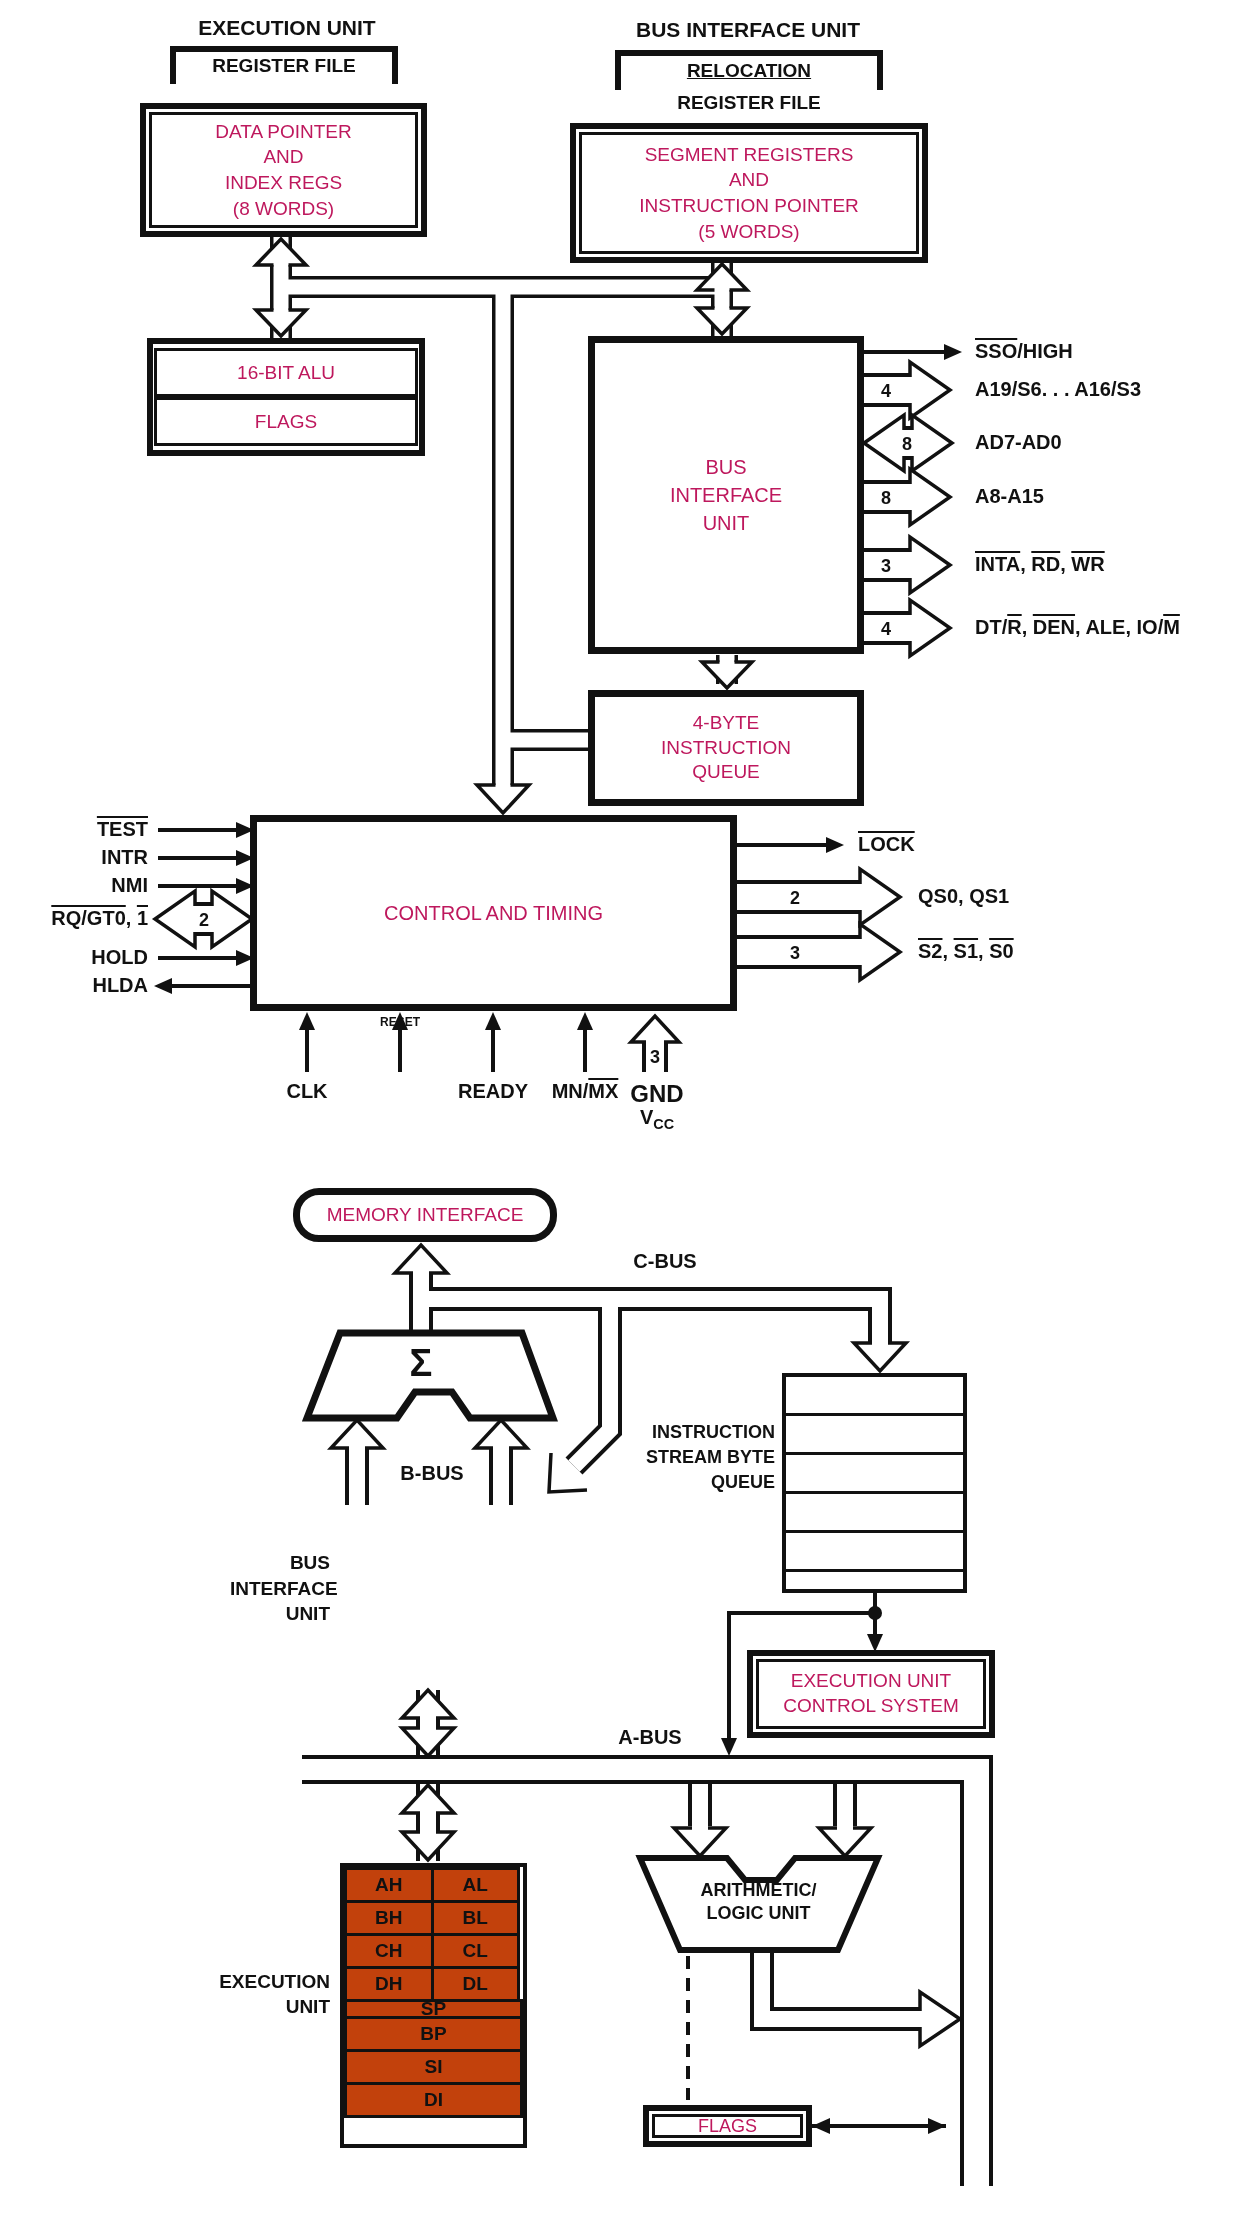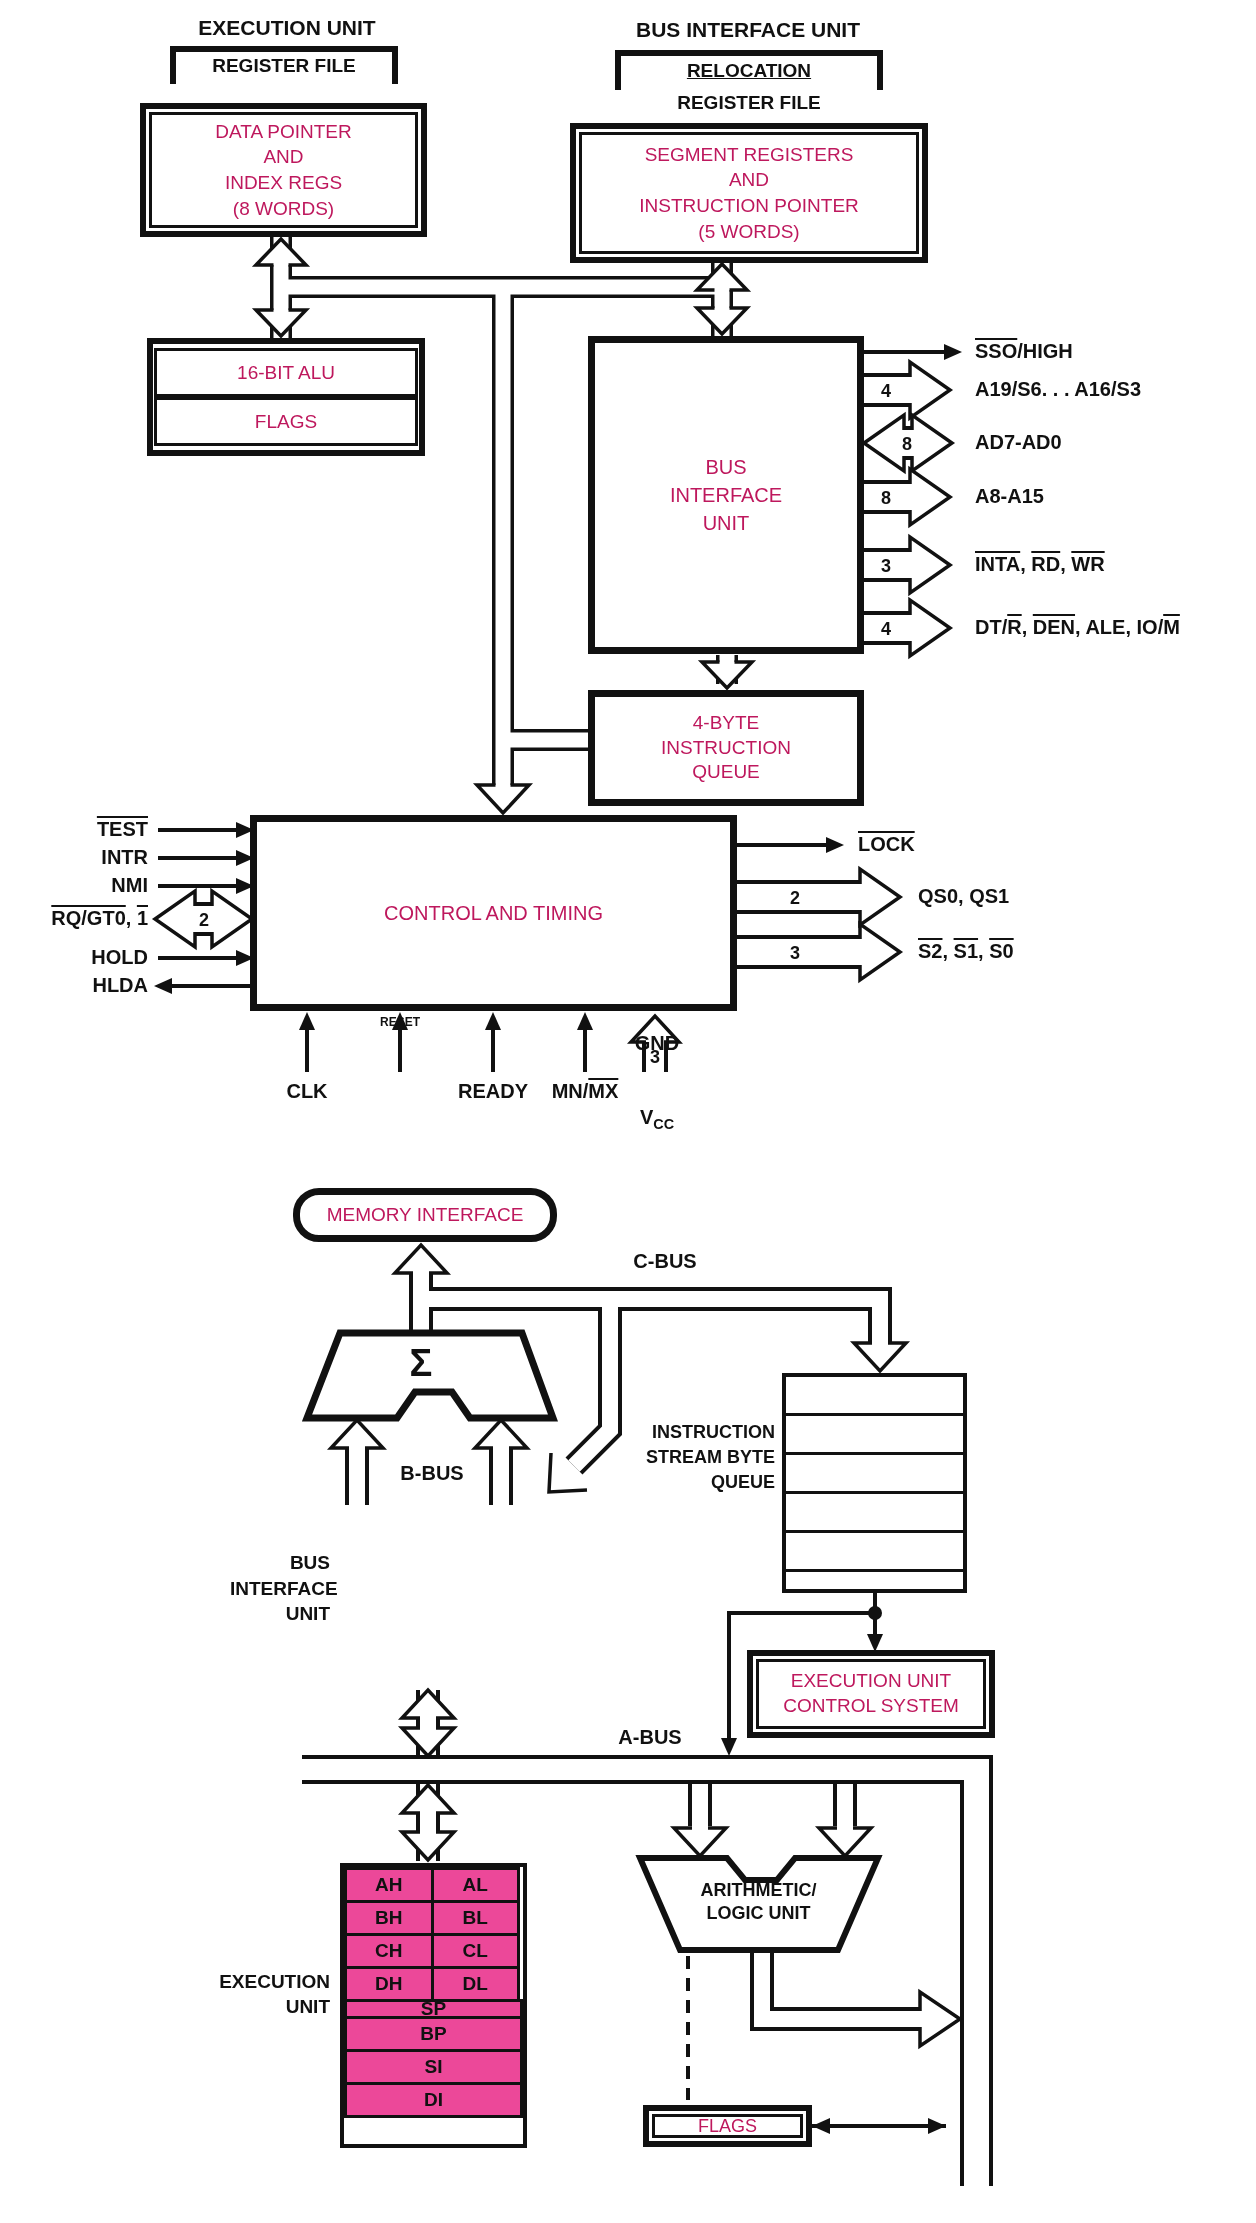--- a/index.html
+++ b/index.html
@@ -15,21 +15,21 @@
   .dbl{border-width:6px;box-shadow:inset 0 0 0 3px #fff, inset 0 0 0 6px #111;}
   .bracket{position:absolute;border:6px solid #111;border-bottom:none;box-sizing:border-box;
            text-align:center;font-weight:bold;}
   .ov{text-decoration:overline;}
   .sub{vertical-align:-5px;font-size:0.72em;}
   .rowstack{position:absolute;box-sizing:border-box;}
   .rrow{box-sizing:border-box;border:3px solid #111;background:#fff;font-weight:bold;
         display:flex;align-items:center;justify-content:center;}
   .regtable{position:absolute;border:4px solid #111;box-sizing:border-box;background:#fff;}
   .regtable .cellrow{display:flex;}
-  .regtable .cell{box-sizing:border-box;border:3px solid #111;background:#ec4899;font-weight:bold;
+  .regtable .cell{box-sizing:border-box;border:3px solid #111;background:#c2410c;font-weight:bold;
         display:flex;align-items:center;justify-content:center;}
   svg text{font-family:"Liberation Sans",sans-serif;font-weight:bold;font-size:18px;fill:#111;}
 </style>
 </head>
 <body>
 
 <div id="stage">
 
   <svg class="wires" width="1256" height="2223" viewBox="0 0 1256 2223">
 
@@ -259,21 +259,21 @@
   <div class="lbl rgt" style="left:28px;top:974px;width:120px;font-size:20px;">HLDA</div>
 
   <div class="lbl" style="left:858px;top:833px;font-size:20px;"><span class="ov">LOCK</span></div>
   <div class="lbl" style="left:918px;top:885px;font-size:20px;">QS0, QS1</div>
   <div class="lbl" style="left:918px;top:940px;font-size:20px;"><span class="ov">S2</span><span>, </span><span class="ov">S1</span><span>, </span><span class="ov">S0</span></div>
 
   <div class="lbl ctr" style="left:262px;top:1080px;width:90px;font-size:20px;">CLK</div>
   <div class="lbl ctr" style="left:350px;top:1015px;width:100px;font-size:12px;">RESET</div>
   <div class="lbl ctr" style="left:443px;top:1080px;width:100px;font-size:20px;">READY</div>
   <div class="lbl ctr" style="left:533px;top:1080px;width:104px;font-size:20px;"><span>MN/</span><span class="ov">MX</span></div>
-  <div class="lbl ctr" style="left:625px;top:1032px;width:64px;font-size:20px;">GND</div>
+  <div class="lbl ctr" style="left:625px;top:1080px;width:64px;font-size:24px;">GND</div>
   <div class="lbl ctr" style="left:625px;top:1106px;width:64px;font-size:20px;"><span>V</span><span class="sub">CC</span></div>
 
   <div class="box" style="left:293px;top:1188px;width:264px;height:54px;border-radius:26px;border-width:7px;font-size:19px;">
     <div>MEMORY INTERFACE</div>
   </div>
 
   <div class="lbl ctr" style="left:396px;top:1342px;width:50px;font-size:38px;">Σ</div>
 
   <div class="lbl ctr" style="left:615px;top:1250px;width:100px;font-size:20px;">C-BUS</div>
   <div class="lbl ctr" style="left:382px;top:1462px;width:100px;font-size:20px;">B-BUS</div>

